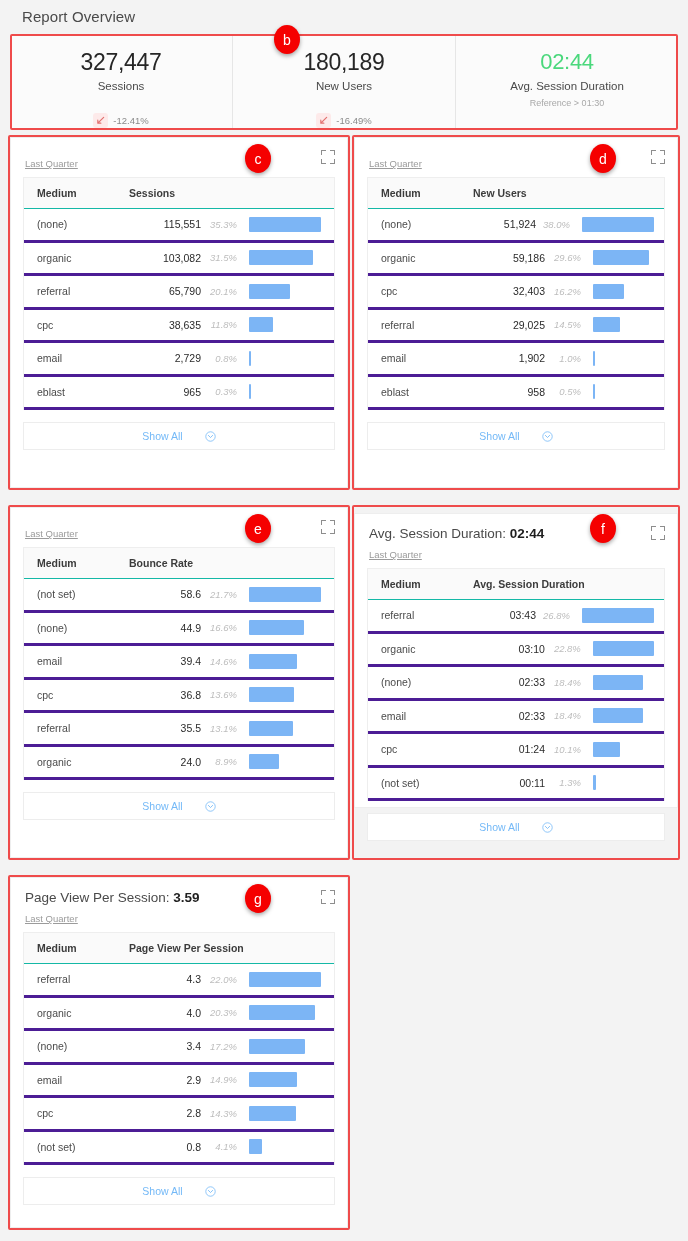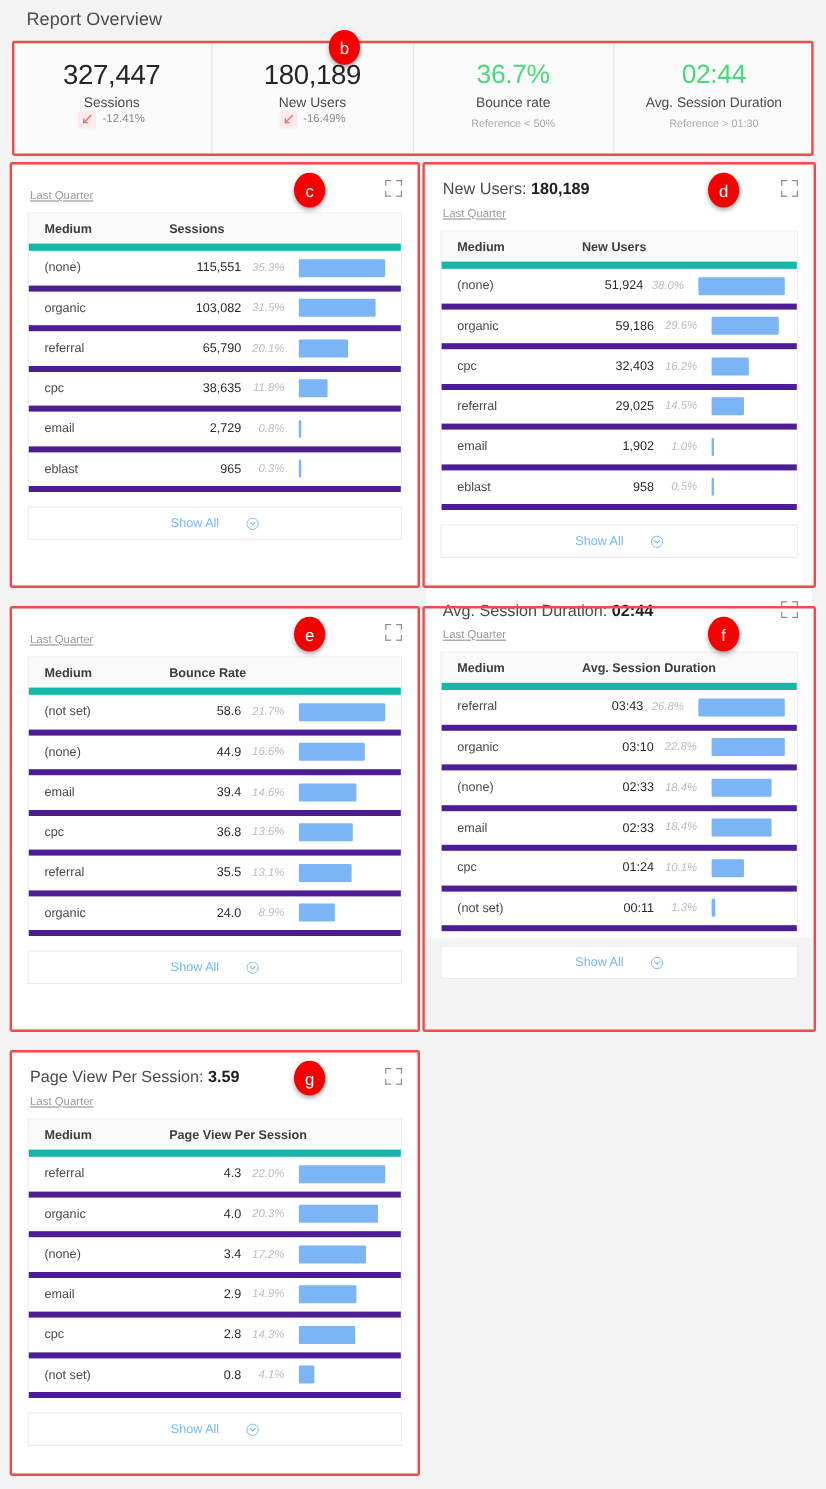--- a/index.html
+++ b/index.html
@@ -48,21 +48,21 @@
     flex: 1 1 0;
     display: flex; flex-direction: column; align-items: center;
     padding-top: 12px;
     border-right: 1px solid #e6e6e6;
   }
   .kpi-cell:last-child { border-right: none; }
   .kpi-value { font-size: 23px; color: #262626; letter-spacing: -.3px; line-height: 28px; }
   .kpi-value.good { color: #4ad87c; font-size: 22px; }
   .kpi-label { font-size: 11.5px; color: #4a4a4a; margin-top: 4px; }
   .kpi-sub { font-size: 9px; color: #a8a8a8; margin-top: 6px; }
-  .kpi-delta { display: flex; align-items: center; gap: 5px; margin-top: 0; }
+  .kpi-delta { display: flex; align-items: center; gap: 5px; margin-top: 21px; }
   .kpi-delta .chip {
     width: 15px; height: 15px; border-radius: 3px;
     background: #fdeaea;
     display: flex; align-items: center; justify-content: center;
   }
   .kpi-delta .txt { font-size: 9.5px; color: #8a8a8a; }
 
   
   .card {
     position: absolute;
@@ -78,27 +78,27 @@
   .expand-icon .tl { left: 0; top: 0; border-right: none; border-bottom: none; }
   .expand-icon .tr { right: 0; top: 0; border-left: none; border-bottom: none; }
   .expand-icon .bl { left: 0; bottom: 0; border-right: none; border-top: none; }
   .expand-icon .br { right: 0; bottom: 0; border-left: none; border-top: none; }
 
   .tbl { margin: 0 12px; border: 1px solid #eeeeee; border-bottom: none; }
   .tbl-head {
     display: flex; align-items: center;
     height: 31px;
     background: #fafafa;
-    border-bottom: 6px solid #14b8a6;
-    font-size: 10.5px; font-weight: bold; color: #3c3c3c; gap: 12px;
+    border-bottom: 1px solid #14b8a6;
+    font-size: 10.5px; font-weight: bold; color: #3c3c3c;
   }
   .tbl-row {
     display: flex; align-items: center;
     height: 33.5px;
-    border-bottom: 5px solid #4c1d95;
+    border-bottom: 3px solid #4c1d95;
     font-size: 10.5px; color: #4a4a4a;
   }
   .c-medium { width: 105px; padding-left: 13px; }
   .c-metric { width: 72px; text-align: right; color: #2b2b2b; }
   .c-pct { width: 44px; text-align: right; padding-right: 8px; color: #bdbdbd; font-size: 9.5px; font-style: italic; }
   .c-bar { flex: 1; padding-left: 4px; padding-right: 10px; }
   .tbl-head .c-metric { text-align: left; width: auto; flex: 1; padding-left: 0; color: #3c3c3c; }
   .bar { height: 15px; background: #7cb5f5; border-radius: 1px; }
 
   .showall {
@@ -138,25 +138,20 @@
         <div class="kpi-delta">
           <span class="chip">
             <svg width="9" height="9" viewBox="0 0 10 10">
               <path d="M8.5 1.5 L2 8 M2 8 L5.4 8 M2 8 L2 4.6" stroke="#e2706f" stroke-width="1.3" fill="none" stroke-linecap="round"></path>
             </svg>
           </span>
           <span class="txt">-16.49%</span>
         </div>
       </div>
       <div class="kpi-cell">
-        <div class="kpi-value good">36.7%</div>
-        <div class="kpi-label">Bounce rate</div>
-        <div class="kpi-sub">Reference &lt; 50%</div>
-      </div>
-      <div class="kpi-cell">
         <div class="kpi-value good">02:44</div>
         <div class="kpi-label">Avg. Session Duration</div>
         <div class="kpi-sub">Reference &gt; 01:30</div>
       </div>
     </div>
 
   <div id="cards-host">
       <div class="card" style="left: 10px; top: 137px; width: 338px; height: 351px;">
         <div class="card-head">
           <div class="card-sub">Last Quarter</div>
@@ -224,21 +219,20 @@
         <div class="showall">
           <span>Show All</span>
           <svg class="chev-circle" viewBox="0 0 14 14">
             <circle cx="7" cy="7" r="6" fill="none" stroke="#74b9f7" stroke-width="1"></circle>
             <path d="M4.3 5.6 L7 8.3 L9.7 5.6" fill="none" stroke="#74b9f7" stroke-width="1.1" stroke-linecap="round"></path>
           </svg>
         </div>
       </div>
       <div class="card" style="left: 354px; top: 137px; width: 324px; height: 351px;">
         <div class="card-head">
-          <div class="card-title"><span>New Users: </span><b>180,189</b></div>
           <div class="card-sub">Last Quarter</div>
           <span class="expand-icon">
             <span class="tl"></span>
             <span class="tr"></span>
             <span class="bl"></span>
             <span class="br"></span>
           </span>
         </div>
         <div class="tbl">
           <div class="tbl-head">
@@ -367,21 +361,21 @@
           </div>
         </div>
         <div class="showall">
           <span>Show All</span>
           <svg class="chev-circle" viewBox="0 0 14 14">
             <circle cx="7" cy="7" r="6" fill="none" stroke="#74b9f7" stroke-width="1"></circle>
             <path d="M4.3 5.6 L7 8.3 L9.7 5.6" fill="none" stroke="#74b9f7" stroke-width="1.1" stroke-linecap="round"></path>
           </svg>
         </div>
       </div>
-      <div class="card" style="left: 354px; top: 488px; width: 324px; height: 295px;">
+      <div class="card" style="left: 354px; top: 513px; width: 324px; height: 295px;">
         <div class="card-head">
           <div class="card-title"><span>Avg. Session Duration: </span><b>02:44</b></div>
           <div class="card-sub">Last Quarter</div>
           <span class="expand-icon">
             <span class="tl"></span>
             <span class="tr"></span>
             <span class="bl"></span>
             <span class="br"></span>
           </span>
         </div>

